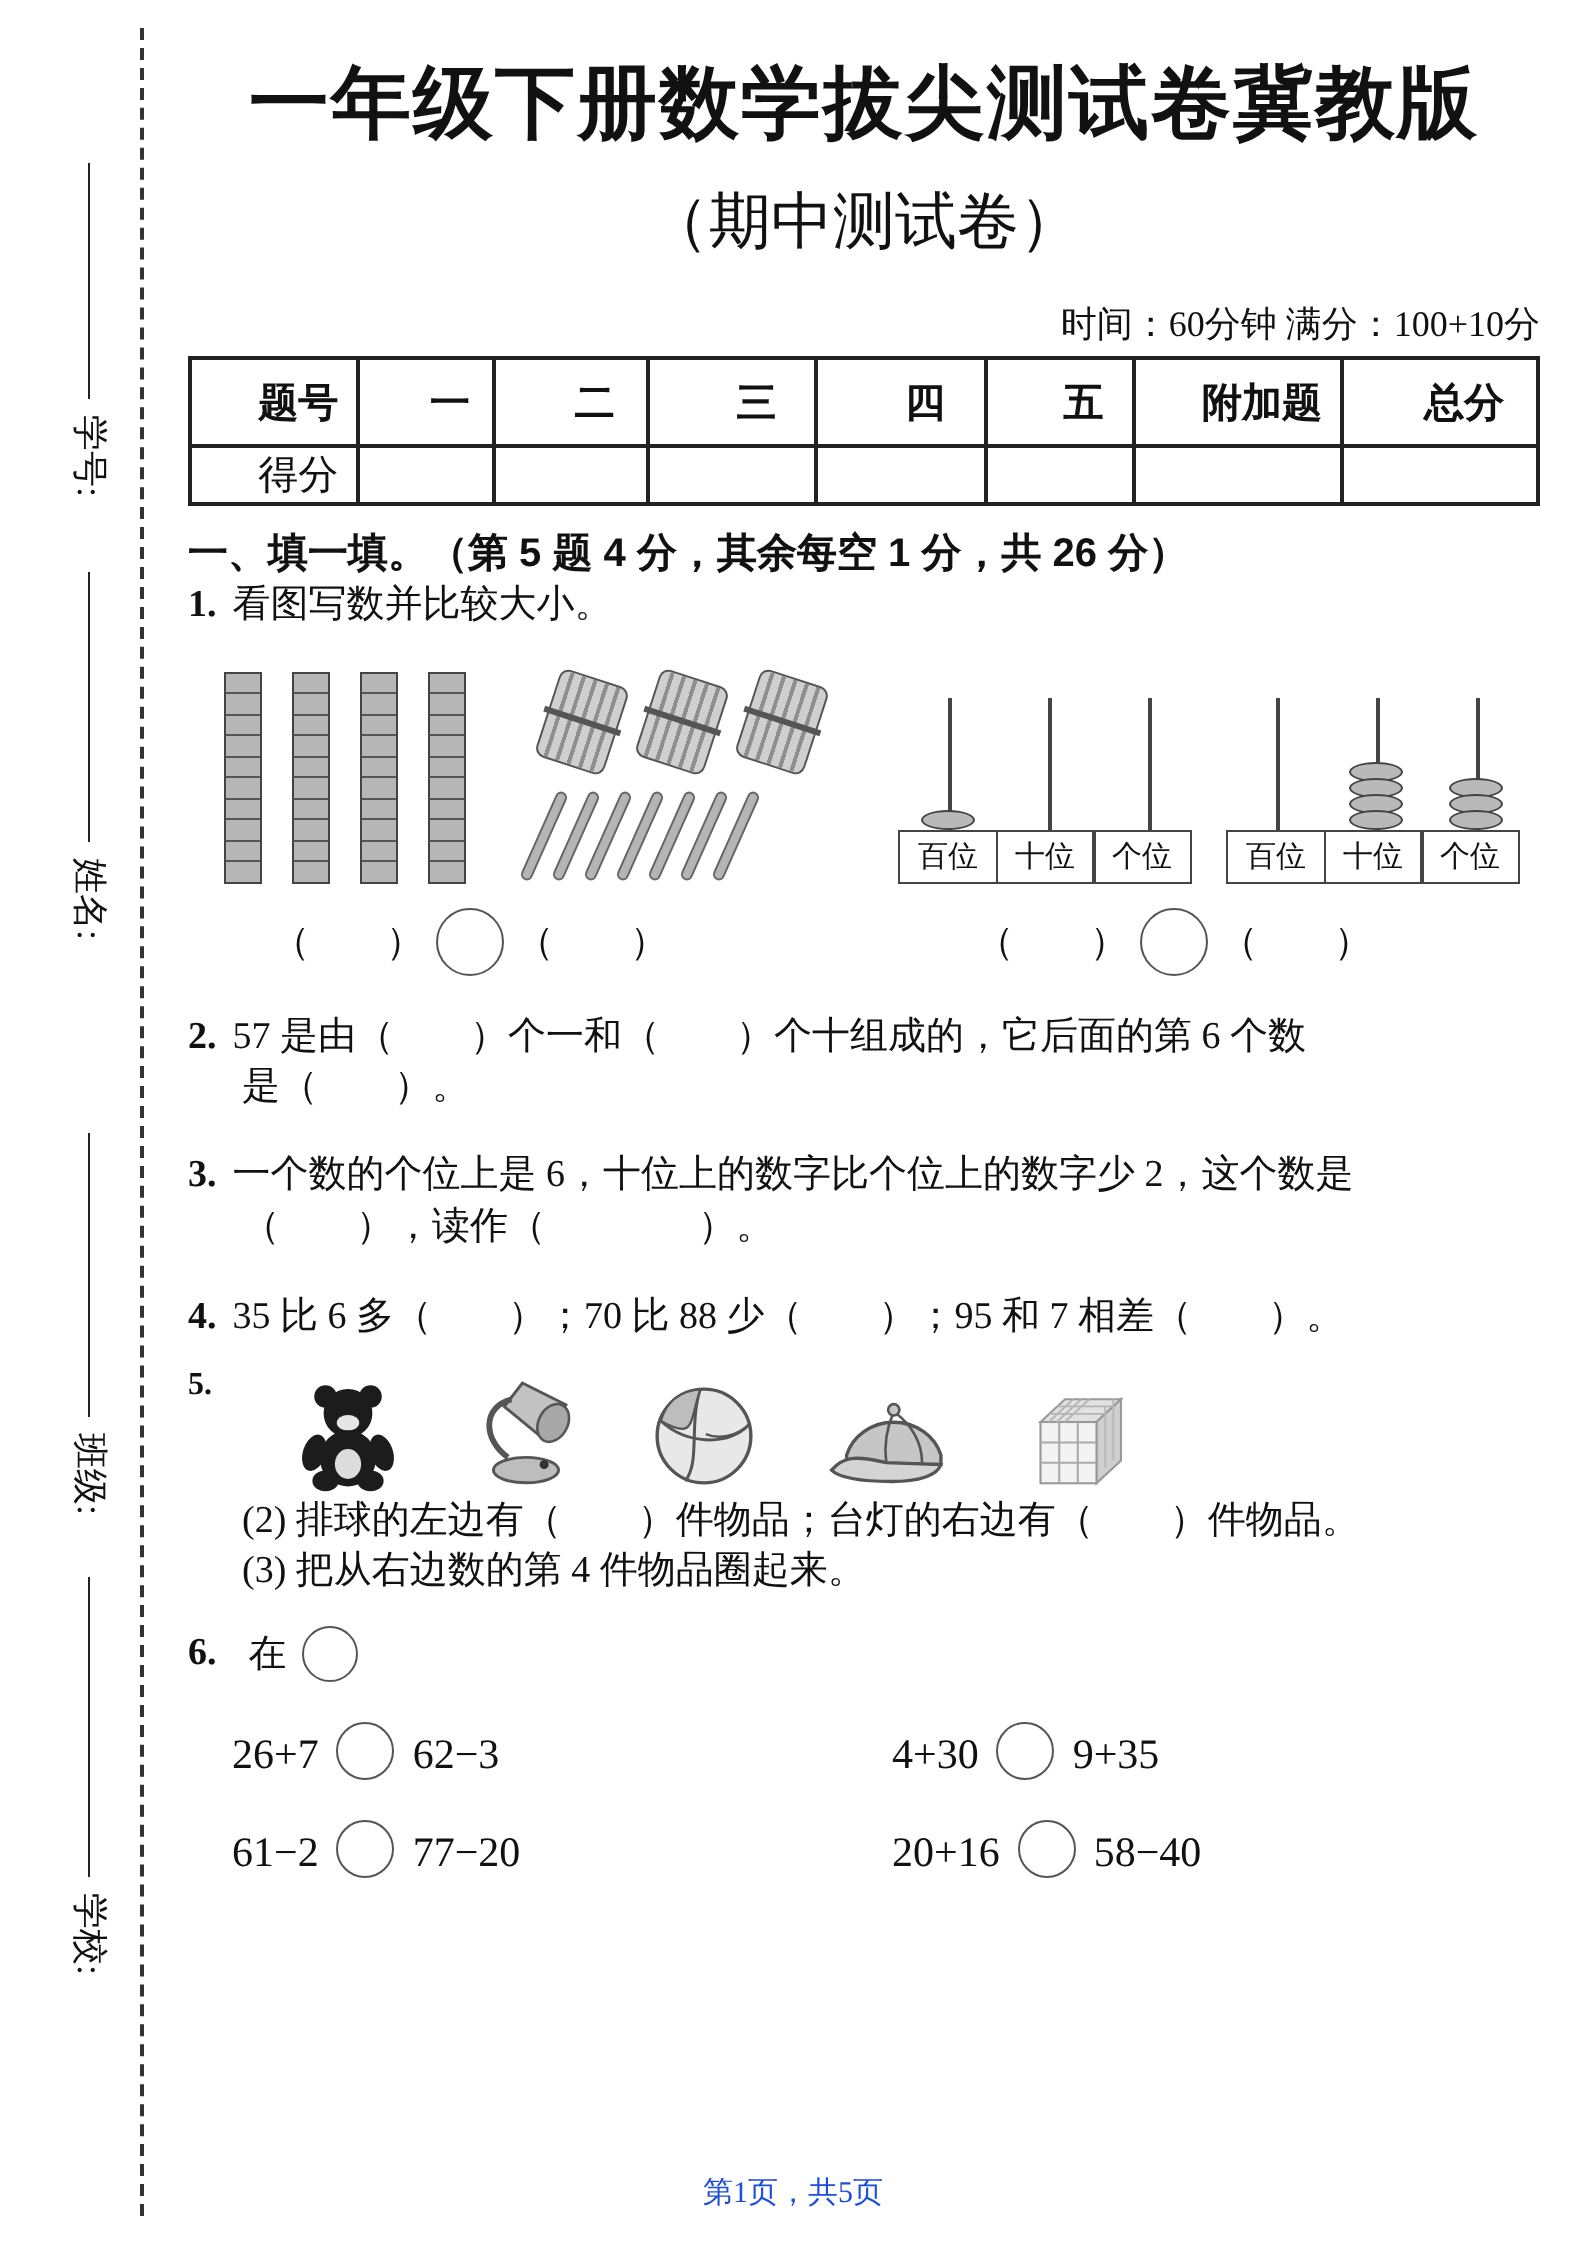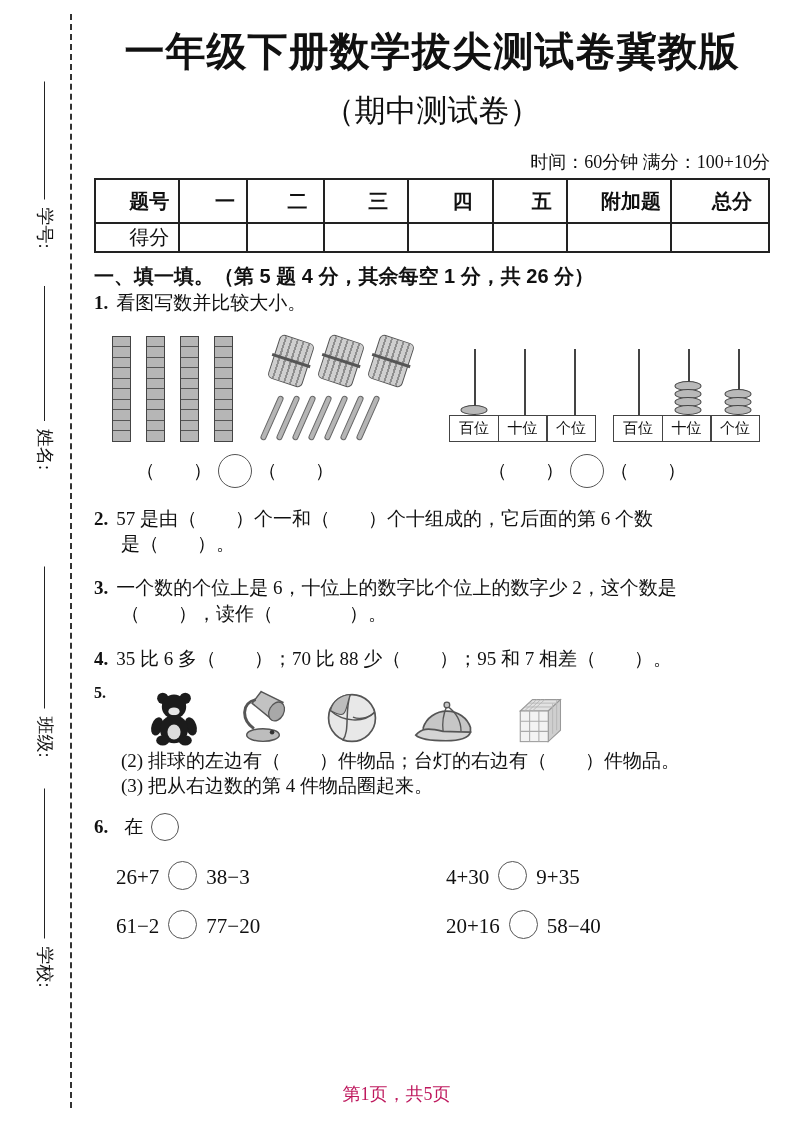--- a/index.html
+++ b/index.html
@@ -89,21 +89,21 @@
   .q5icon { flex:0 0 auto; }
 
   
   .q6head { display:flex; align-items:center; gap:8px; margin-top:14px; font-size:19px; }
   .q6circle { width:28px; height:28px; border:1.5px solid #555; border-radius:50%; flex:0 0 auto; }
   .q6grid { display:grid; grid-template-columns:330px auto; margin-left:22px; }
   .q6pair { display:flex; align-items:flex-end; gap:9px; margin-top:20px; font-size:21px; }
   .q6pair .q6circle { width:29px; height:29px; }
 
   .footer { position:absolute; left:0; right:0; bottom:16px; text-align:center;
-            font-size:18px; color:#be185d; }
+            font-size:15px; color:#1d4ed8; }
 </style>
 </head>
 <body>
 
 <div class="seal-rail">
   <div class="seal-dash"></div>
   <div class="seal seal-1">
     <span class="seal-line"></span>
     <span>学号:</span>
   </div>
@@ -374,21 +374,21 @@
   <div class="q6head">
     <span class="qnum">6.</span>
     <span>在</span>
     <span class="q6circle"></span>
   </div>
 
   <div class="q6grid">
     <div class="q6pair">
       <span>26+7</span>
       <span class="q6circle"></span>
-      <span>38−3</span>
+      <span>62−3</span>
     </div>
     <div class="q6pair">
       <span>4+30</span>
       <span class="q6circle"></span>
       <span>9+35</span>
     </div>
     <div class="q6pair">
       <span>61−2</span>
       <span class="q6circle"></span>
       <span>77−20</span>

